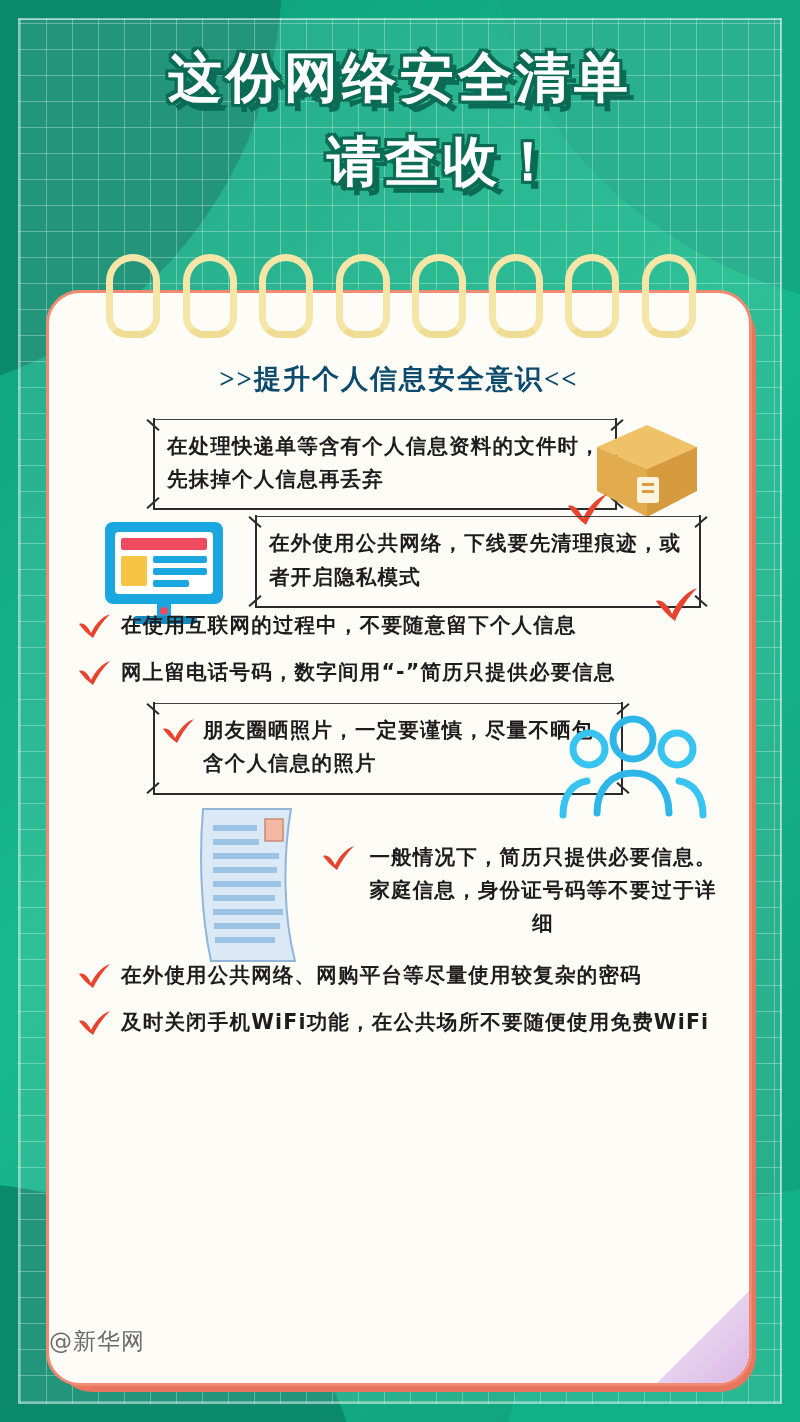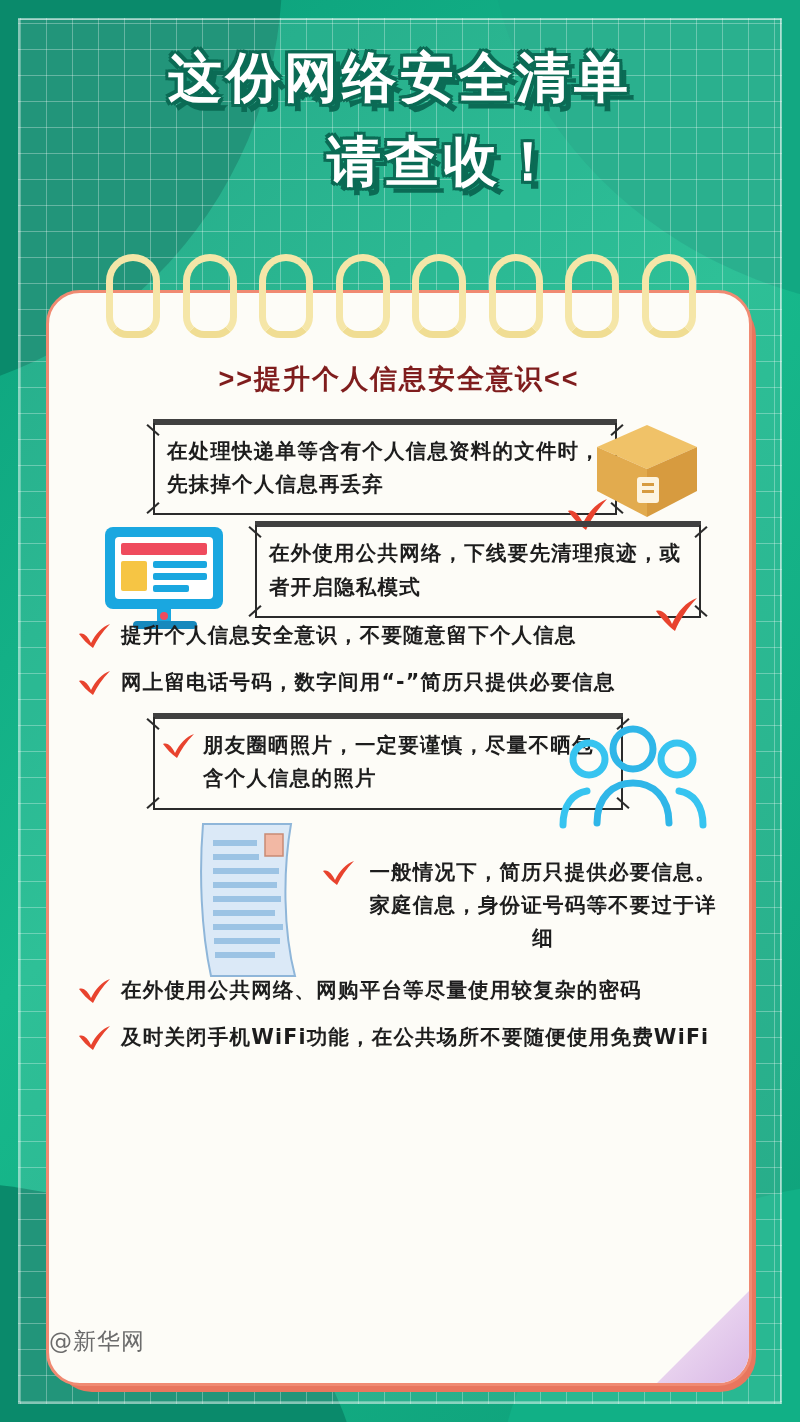--- a/index.html
+++ b/index.html
@@ -166,25 +166,25 @@
     position: absolute;
     left: 0;
     top: 0;
     width: 700px;
     height: 1090px;
     padding: 62px 28px 0 28px;
     box-sizing: border-box;
   }
   .section-title {
     text-align: center;
-    font-family: Liberation Sans, sans-serif;
+    font-family: Liberation Serif, serif;
     font-weight: bold;
     font-size: 27px;
     letter-spacing: 2px;
-    color: #7f1d1d;
+    color: #0c4a6e;
     margin: 6px 0 22px 0;
   }
 
   .item {
     position: relative;
     margin: 0 0 14px 0;
     display: flex;
     align-items: flex-start;
     gap: 10px;
   }
@@ -201,21 +201,21 @@
     line-height: 1.62;
     color: #1d1d1d;
     letter-spacing: 1.2px;
     font-weight: bold;
   }
 
   
   .boxed {
     position: relative;
     padding: 10px 14px 12px 14px;
-    border-top: 6px solid #404040;
+    border-top: 1px solid #404040;
     border-bottom: 2px solid #2b2b2b;
   }
   .boxed::before, .boxed::after {
     content: "";
     position: absolute;
     top: -2px;
     bottom: -2px;
     width: 2px;
     background: #2b2b2b;
   }
@@ -404,21 +404,21 @@
           </svg>
         </div>
       </div>
 
       <div class="item">
         <span class="check">
           <svg viewBox="0 0 34 26" width="34" height="26">
             <path d="M2 11 C7 9, 11 14, 14 20 C19 10, 25 4, 33 1 C25 9, 20 17, 16 25 C10 21, 6 16, 2 11 Z" fill="#e8432e"></path>
           </svg>
         </span>
-        <span class="item-text">提升个人信息安全意识，不要随意留下个人信息</span>
+        <span class="item-text">在使用互联网的过程中，不要随意留下个人信息</span>
       </div>
 
       <div class="item">
         <span class="check">
           <svg viewBox="0 0 34 26" width="34" height="26">
             <path d="M2 11 C7 9, 11 14, 14 20 C19 10, 25 4, 33 1 C25 9, 20 17, 16 25 C10 21, 6 16, 2 11 Z" fill="#e8432e"></path>
           </svg>
         </span>
         <span class="item-text">网上留电话号码，数字间用“-”简历只提供必要信息</span>
       </div>

